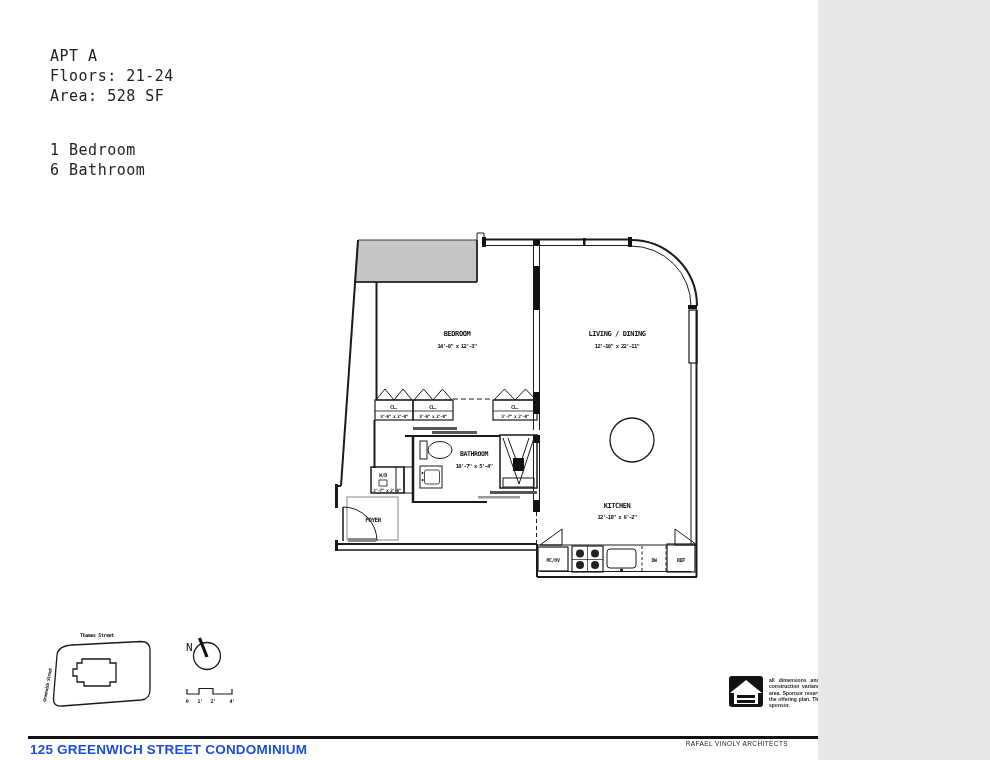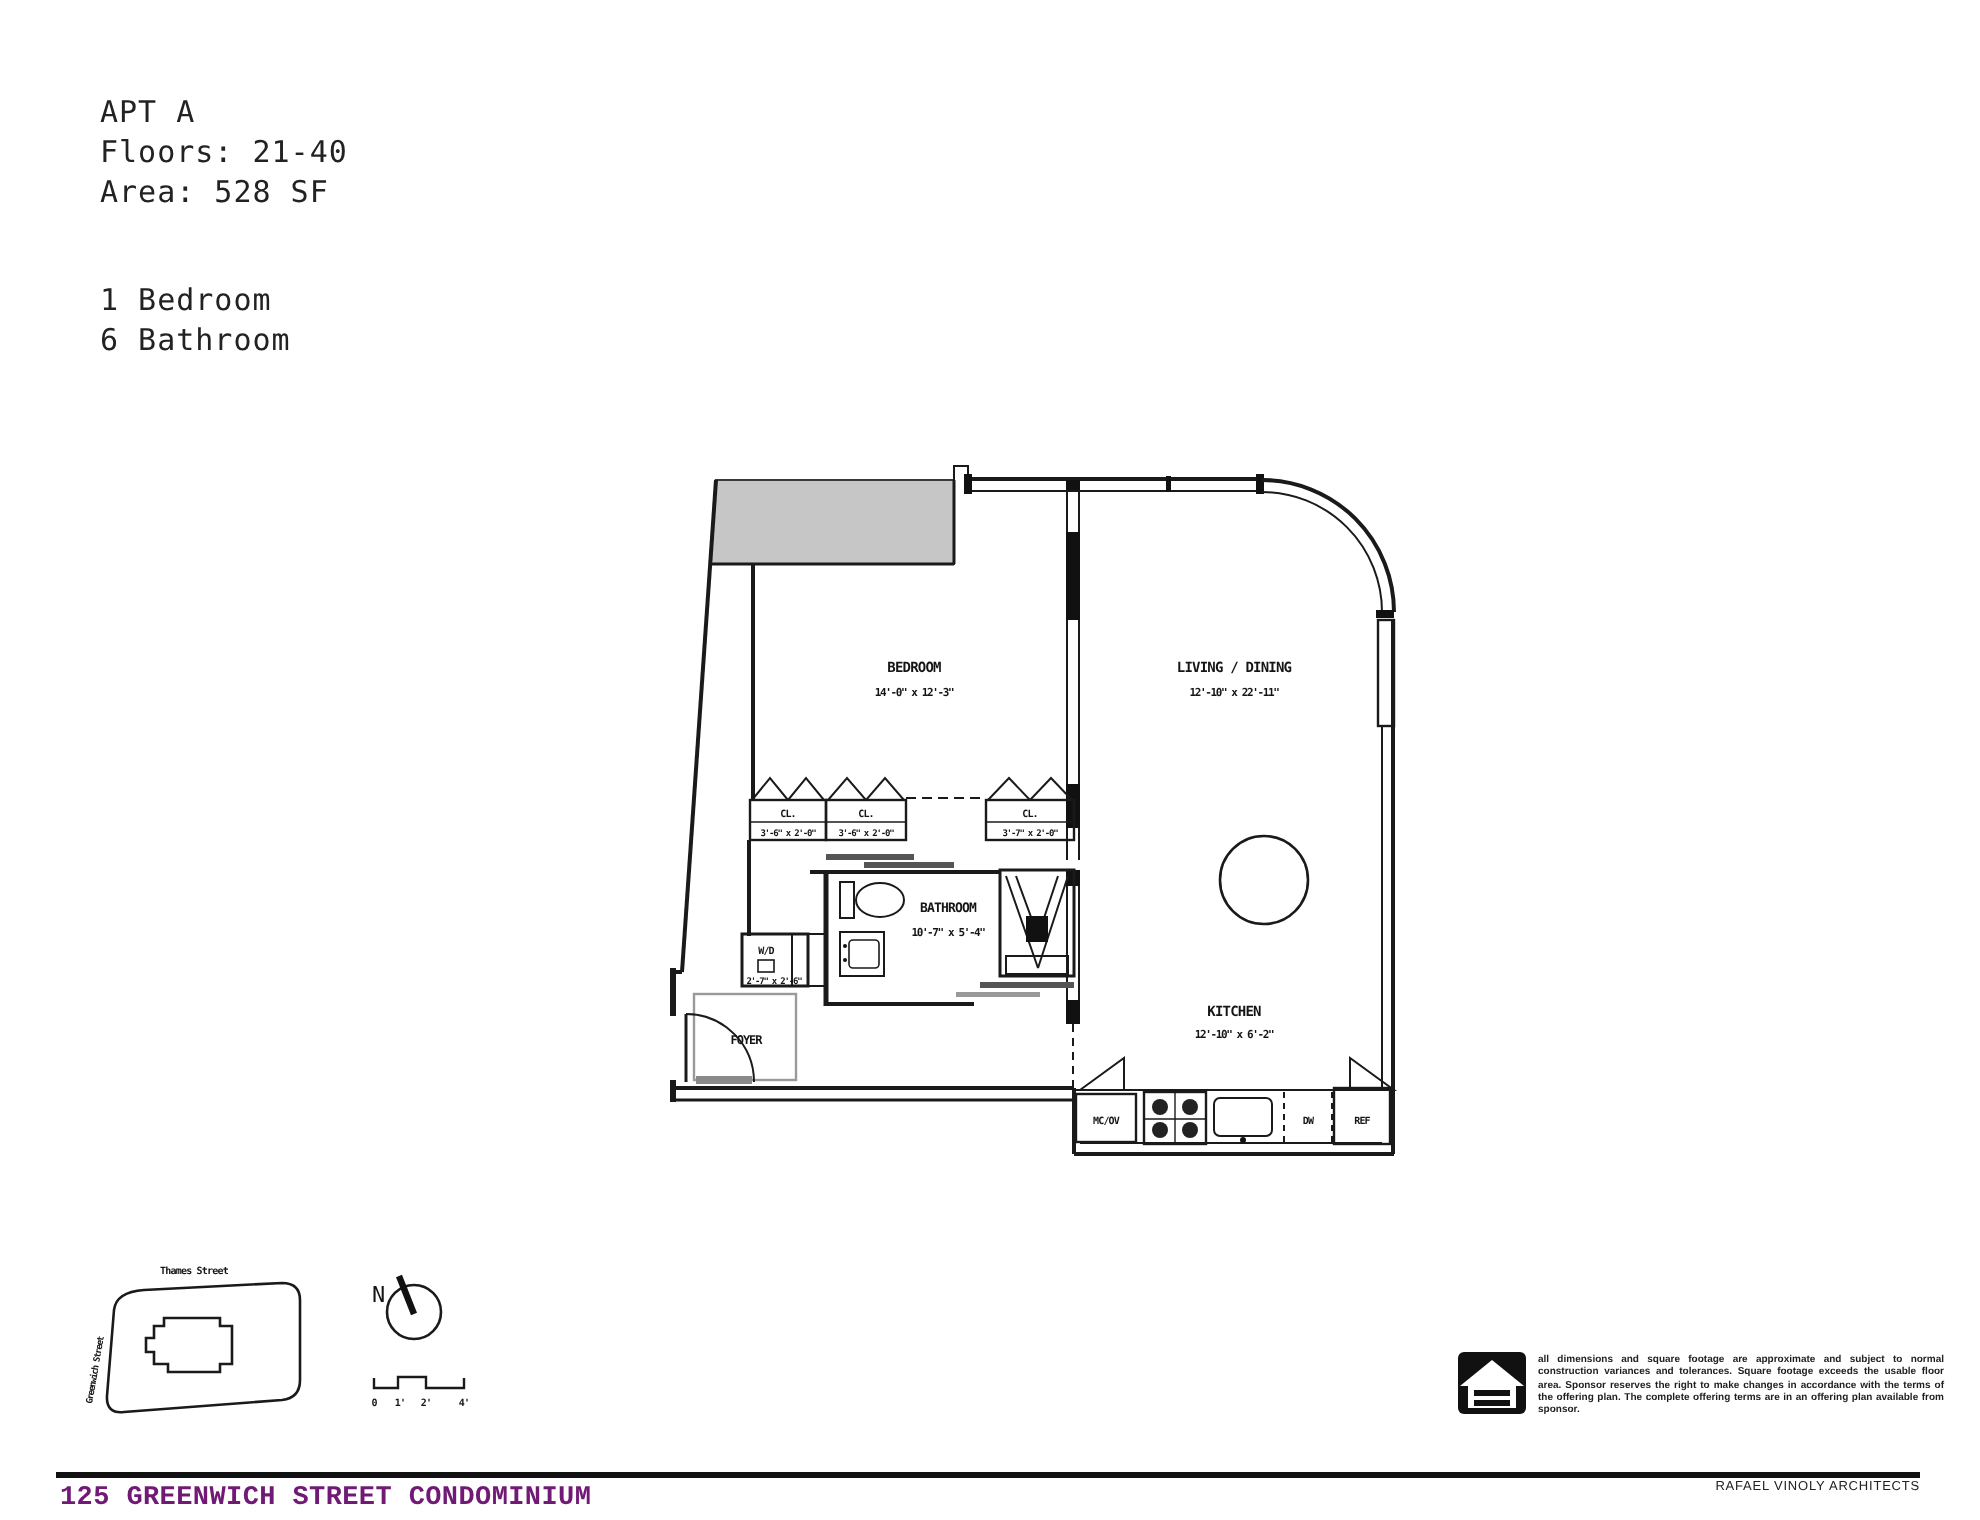--- a/index.html
+++ b/index.html
@@ -1,16 +1,16 @@
 <!DOCTYPE html>
 <html><head>
 <meta charset="utf-8">
 <style>
   html,body{margin:0;padding:0;background:#e8e8e8;}
-  #page{position:relative;width:990px;height:760px;background:#ffffff;overflow:hidden;
+  #page{position:relative;width:818px;height:760px;background:#ffffff;overflow:hidden;
         font-family:"DejaVu Sans Mono",monospace;color:#1a1a1a;}
   
   #unit-info{position:absolute;left:50px;top:46px;font-size:15px;line-height:20px;
              letter-spacing:.5px;color:#222;}
   #unit-rooms{position:absolute;left:50px;top:124px;font-size:15px;line-height:20px;
              letter-spacing:.5px;color:#222;margin-top:16px;}
   
   svg{position:absolute;left:0;top:0;}
   svg text{fill:#151515;font-family:"DejaVu Sans Mono",monospace;font-weight:700;}
   .t7 {font-size:7px;letter-spacing:-0.4px;}
@@ -18,33 +18,33 @@
   .t6 {font-size:6px;letter-spacing:-0.5px;}
   .t55{font-size:5.5px;letter-spacing:-0.7px;}
   .t5 {font-size:5px;letter-spacing:-0.4px;}
   .t45{font-size:4.5px;letter-spacing:-0.6px;}
   .t11{font-size:11px;font-weight:400;}
   .w{stroke:#1a1a1a;fill:none;}
   
   #disclaimer{position:absolute;left:769px;top:677px;width:203px;font-family:"Liberation Sans",sans-serif;
               font-size:5px;line-height:6.3px;font-weight:700;text-align:justify;color:#1f1f1f;}
   #footer-rule{position:absolute;left:28px;top:736px;width:932px;height:2.5px;background:#111;}
-  #building-title{position:absolute;left:30px;top:742px;font-family:Liberation Mono, monospace;
-                  font-size:13.5px;font-weight:700;letter-spacing:.2px;color:#701a75;}
+  #building-title{position:absolute;left:30px;top:742px;font-family:Liberation Sans, sans-serif;
+                  font-size:13.5px;font-weight:700;letter-spacing:.2px;color:#1d4ed8;}
   #architect{position:absolute;right:30px;top:740px;font-family:"Liberation Sans",sans-serif;
              font-size:6.5px;letter-spacing:.4px;color:#222;font-weight:400;}
 </style>
 </head>
 <body>
 
 <div id="page">
 
   <div id="unit-info">
     <div>APT A</div>
-    <div>Floors: 21-40</div>
+    <div>Floors: 21-24</div>
     <div>Area: 528 SF</div>
   </div>
   <div id="unit-rooms">
     <div>1 Bedroom</div>
     <div>6 Bathroom</div>
   </div>
 
   <svg width="990" height="760" viewBox="0 0 990 760">
 
     <g>

